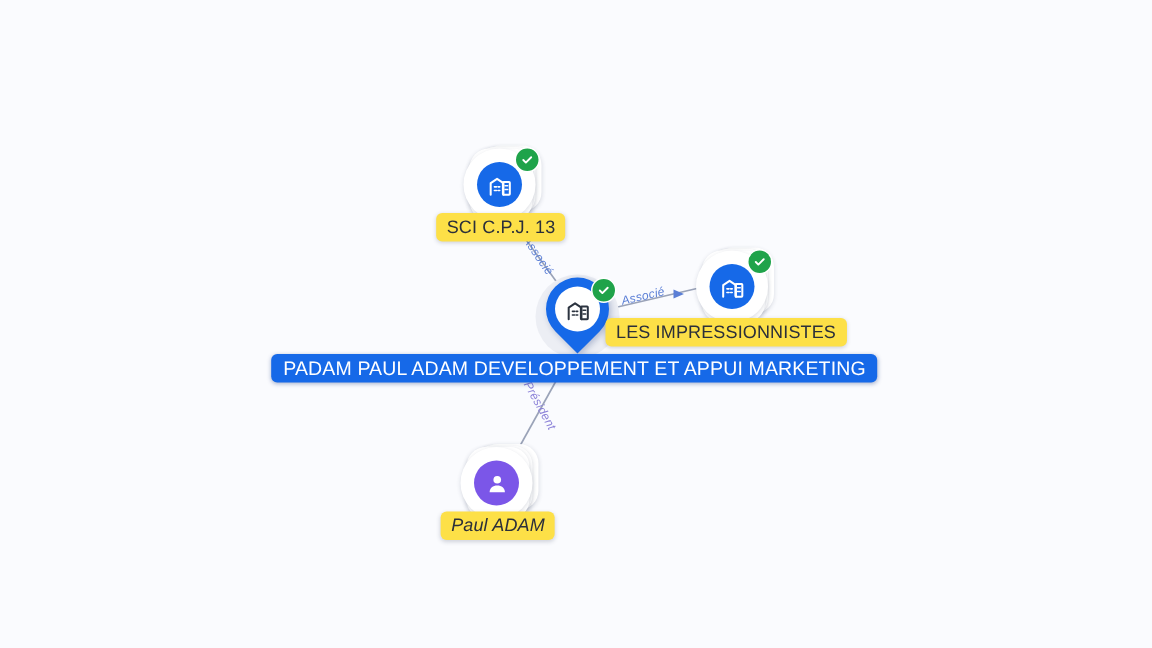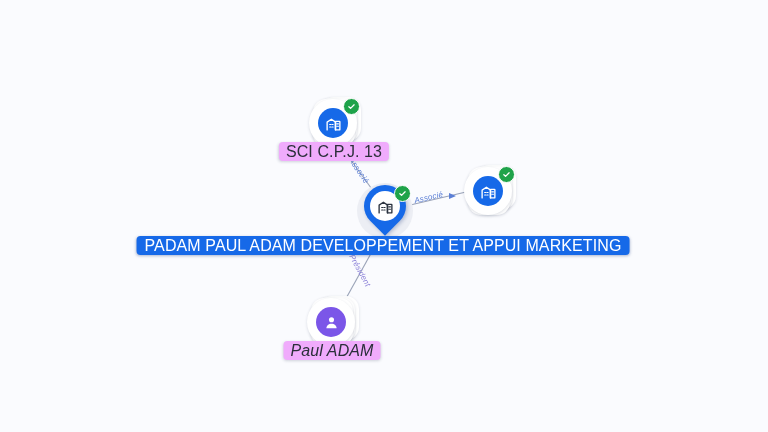--- a/index.html
+++ b/index.html
@@ -142,33 +142,33 @@
     align-items: center;
     justify-content: center;
     z-index: 6;
   }
 
   
   .node-label {
     position: absolute;
     transform: translate(-50%, 0);
     white-space: nowrap;
-    font-size: 16px;
+    font-size: 12px;
     line-height: 13px;
     padding: 3px 7px;
     border-radius: 4px;
-    background: #f0abfc;
+    background: #fde047;
     color: #2b2f3a;
     box-shadow: 0 1px 3px rgba(40,50,80,0.20);
     letter-spacing: 0.1px;
   }
   .node-label.primary {
     background: #1669e8;
     color: #ffffff;
-    font-size: 16px;
+    font-size: 13px;
     padding: 3px 8px;
     box-shadow: 0 1px 3px rgba(20,50,120,0.35);
   }
 
   
   .edge-label {
     position: absolute;
     transform-origin: center center;
     white-space: nowrap;
     font-size: 8px;
@@ -261,20 +261,21 @@
           </svg>
         </div>
       </div>
       <div class="badge-check">
         <svg width="9" height="9" viewBox="0 0 24 24" fill="none">
           <path d="M5 12.5l4.5 4.5L19 7.5" stroke="#ffffff" stroke-width="3.4" stroke-linecap="round" stroke-linejoin="round"></path>
         </svg>
       </div>
     </div>
   </div>
+  <div class="node-label" style="left:484px; top:212px;">LES IMPRESSIONNISTES</div>
 
   <div class="node" style="left:332px; top:323px;">
     <div class="node-stack">
       <div class="stack-card c1"></div>
       <div class="stack-card c2"></div>
       <div class="stack-card c3"></div>
       <div class="stack-card c4"></div>
       <div class="node-circle">
         <div class="icon-disc purple">
           <svg width="17" height="17" viewBox="0 0 24 24" fill="#ffffff">

